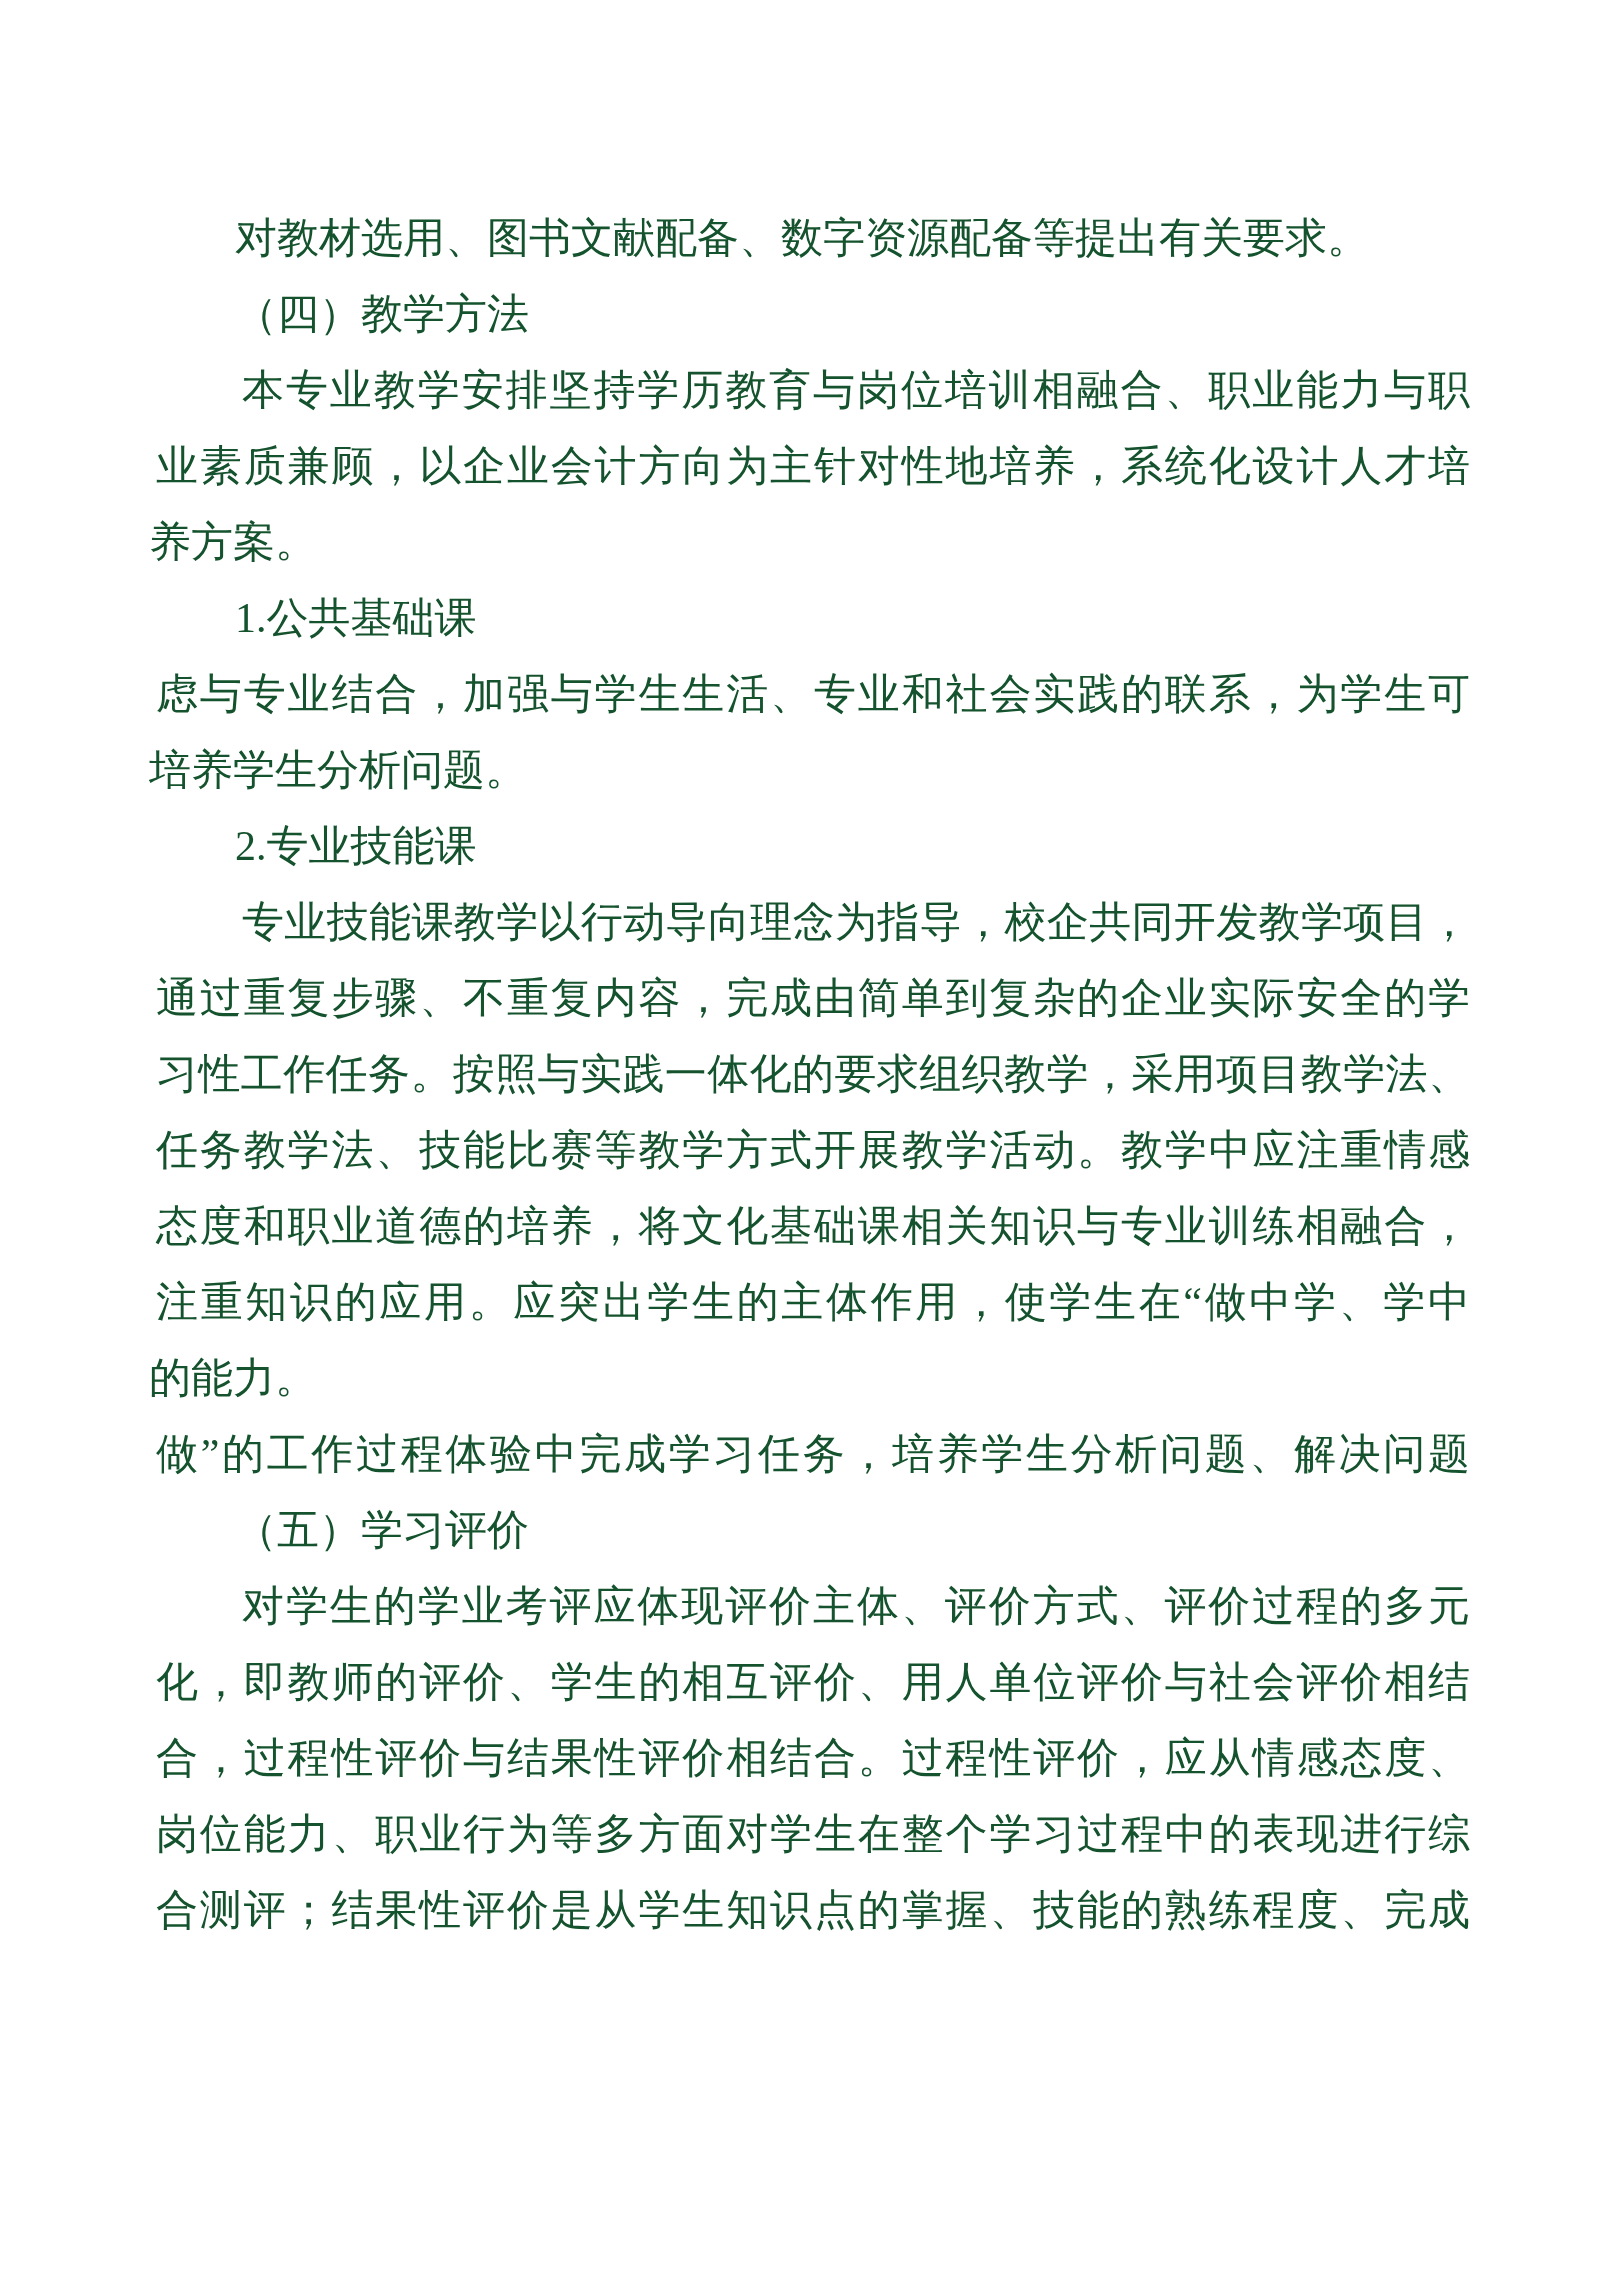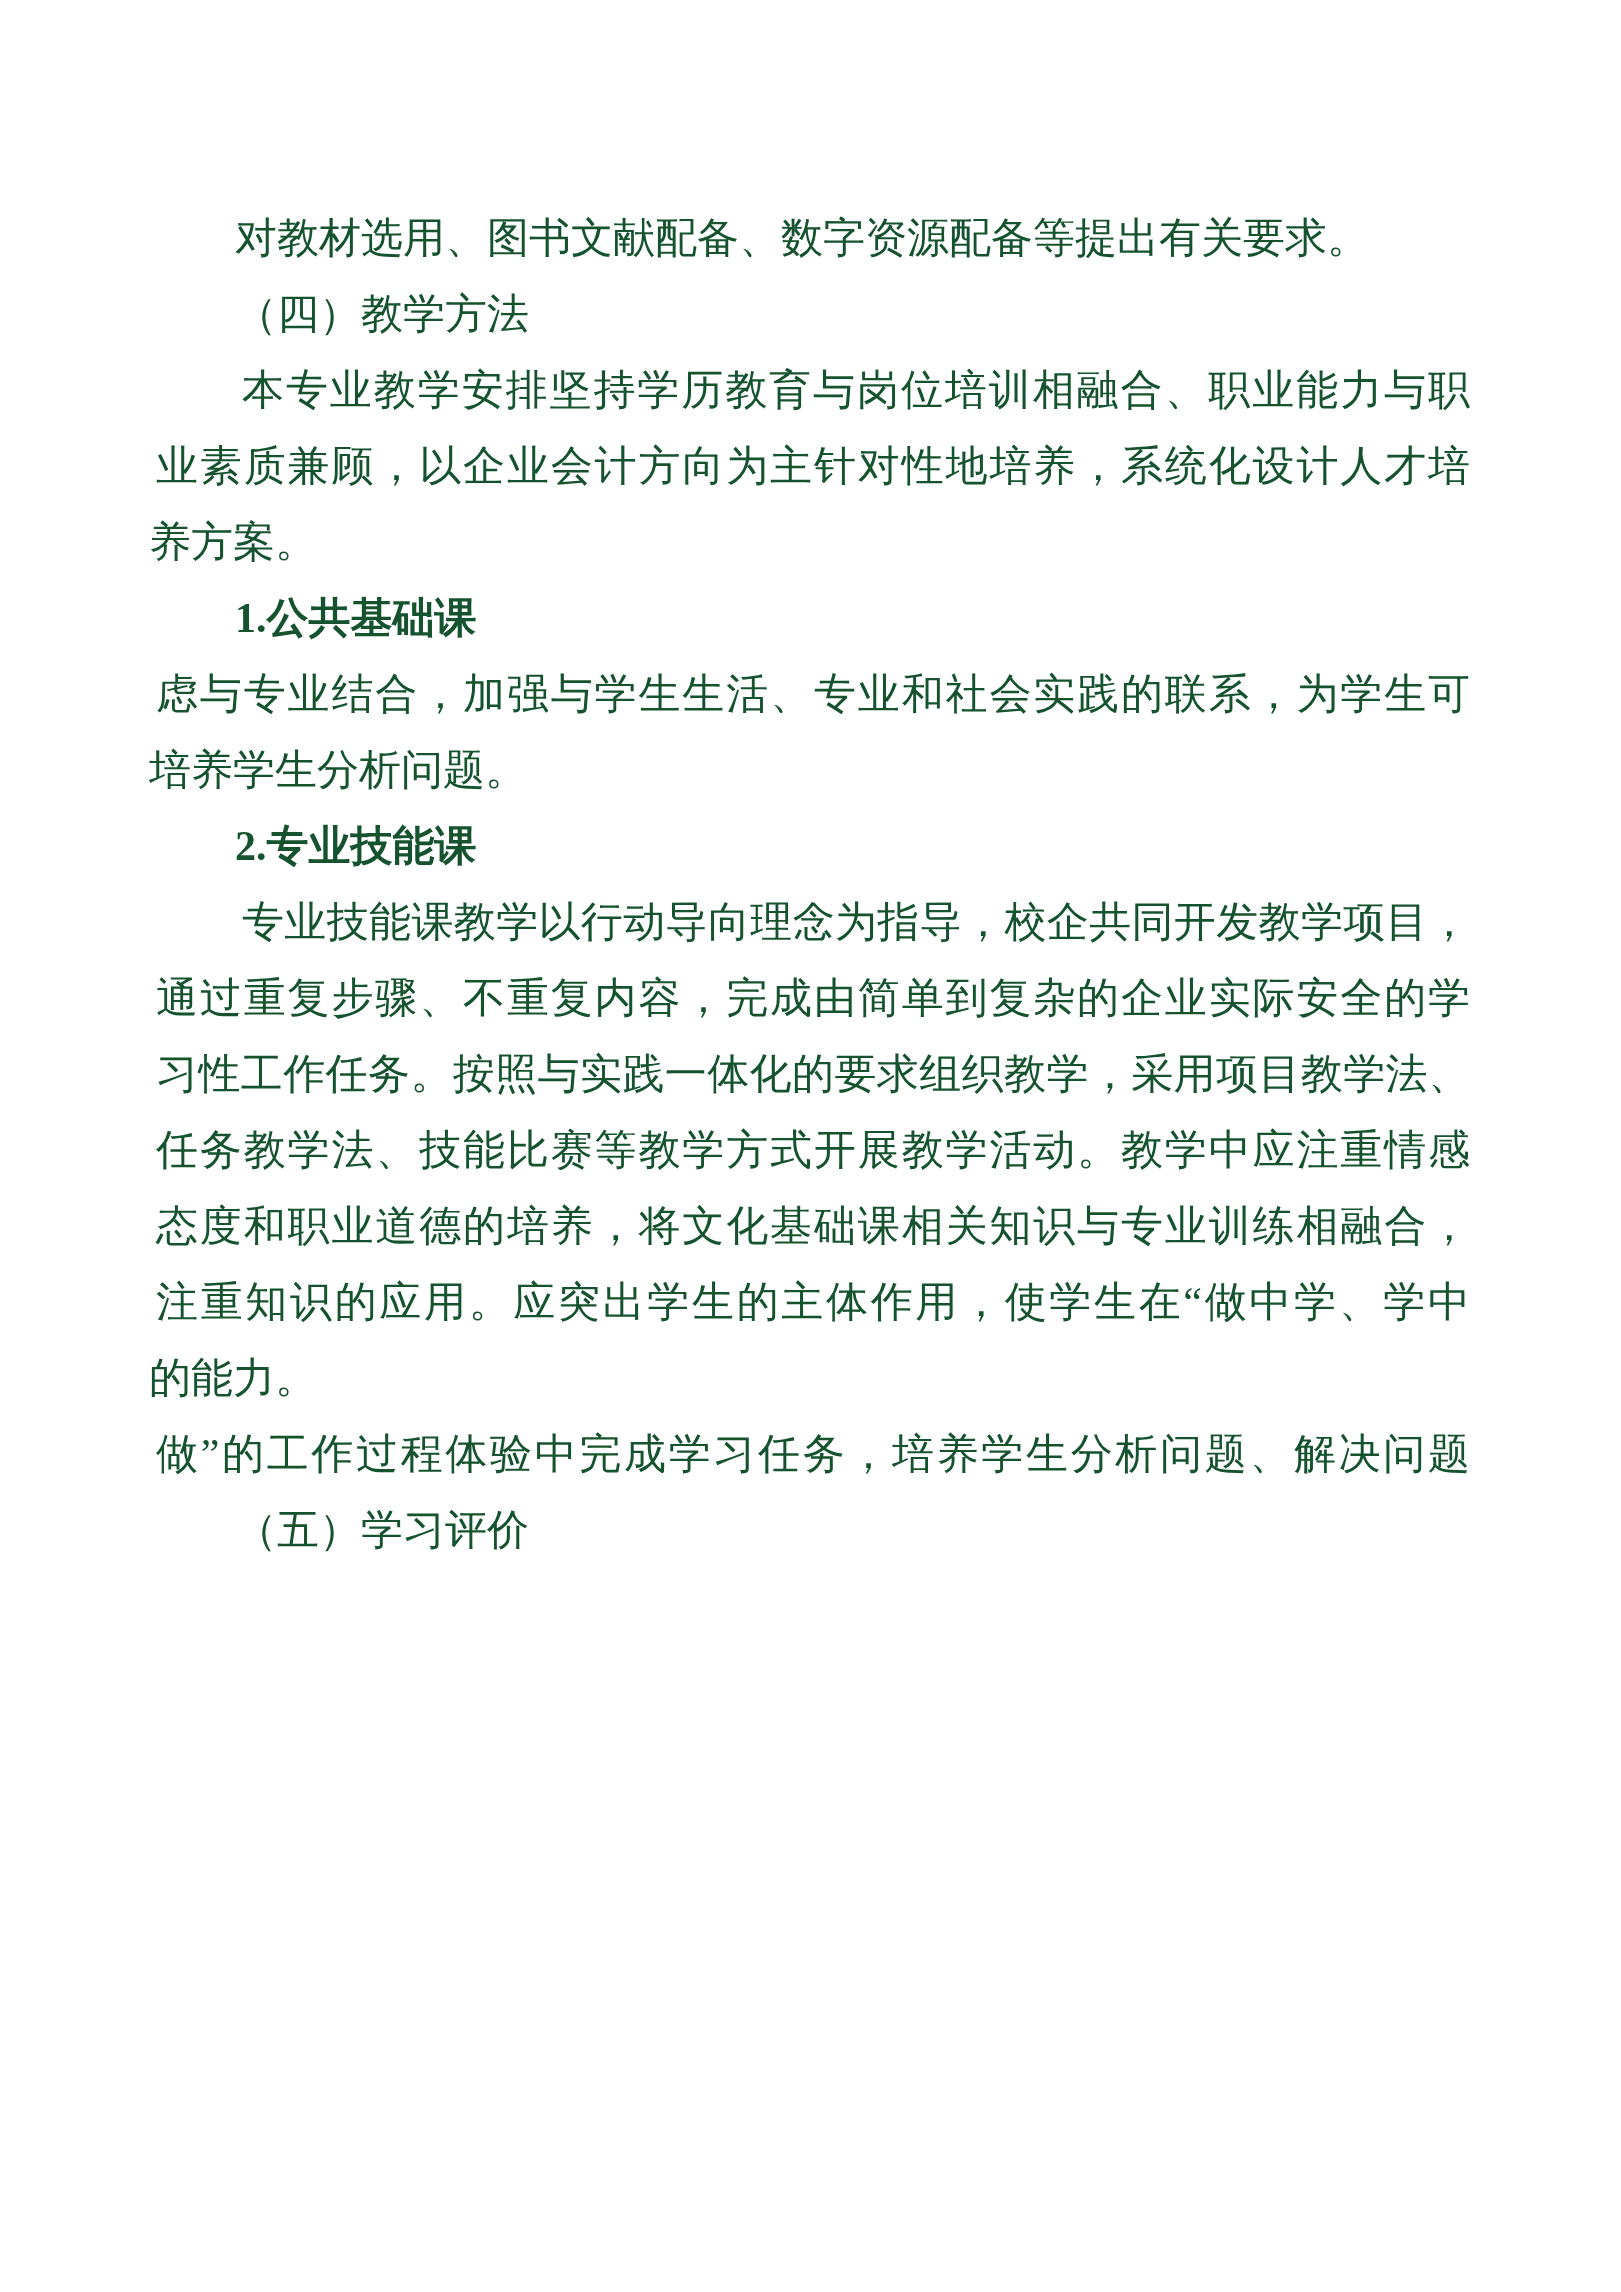--- a/index.html
+++ b/index.html
@@ -38,21 +38,21 @@
     white-space: normal;
   }
   .line.just {
     text-align-last: justify;
     margin-left: 7px;
   }
   .line.indent {
     text-indent: 86px;
   }
   .line.bold {
-    font-weight: 700;
+    font-weight: 400;
   }
 </style>
 </head>
 <body>
 
 <div class="page">
   <div class="content">
       <div class="block">
         <div class="line indent">对教材选用、图书文献配备、数字资源配备等提出有关要求。</div>
       </div>
@@ -80,15 +80,22 @@
         <div class="line just">习性工作任务。按照与实践一体化的要求组织教学，采用项目教学法、</div>
         <div class="line just">任务教学法、技能比赛等教学方式开展教学活动。教学中应注重情感</div>
         <div class="line just">态度和职业道德的培养，将文化基础课相关知识与专业训练相融合，</div>
         <div class="line just">注重知识的应用。应突出学生的主体作用，使学生在“做中学、学中</div>
         <div class="line">的能力。</div>
         <div class="line just">做”的工作过程体验中完成学习任务，培养学生分析问题、解决问题</div>
       </div>
       <div class="block">
         <div class="line indent">（五）学习评价</div>
       </div>
+      <div class="block">
+        <div class="line just indent">对学生的学业考评应体现评价主体、评价方式、评价过程的多元</div>
+        <div class="line just">化，即教师的评价、学生的相互评价、用人单位评价与社会评价相结</div>
+        <div class="line just">合，过程性评价与结果性评价相结合。过程性评价，应从情感态度、</div>
+        <div class="line just">岗位能力、职业行为等多方面对学生在整个学习过程中的表现进行综</div>
+        <div class="line just">合测评；结果性评价是从学生知识点的掌握、技能的熟练程度、完成</div>
+      </div>
     </div>
 </div>
 
 
 </body></html>

